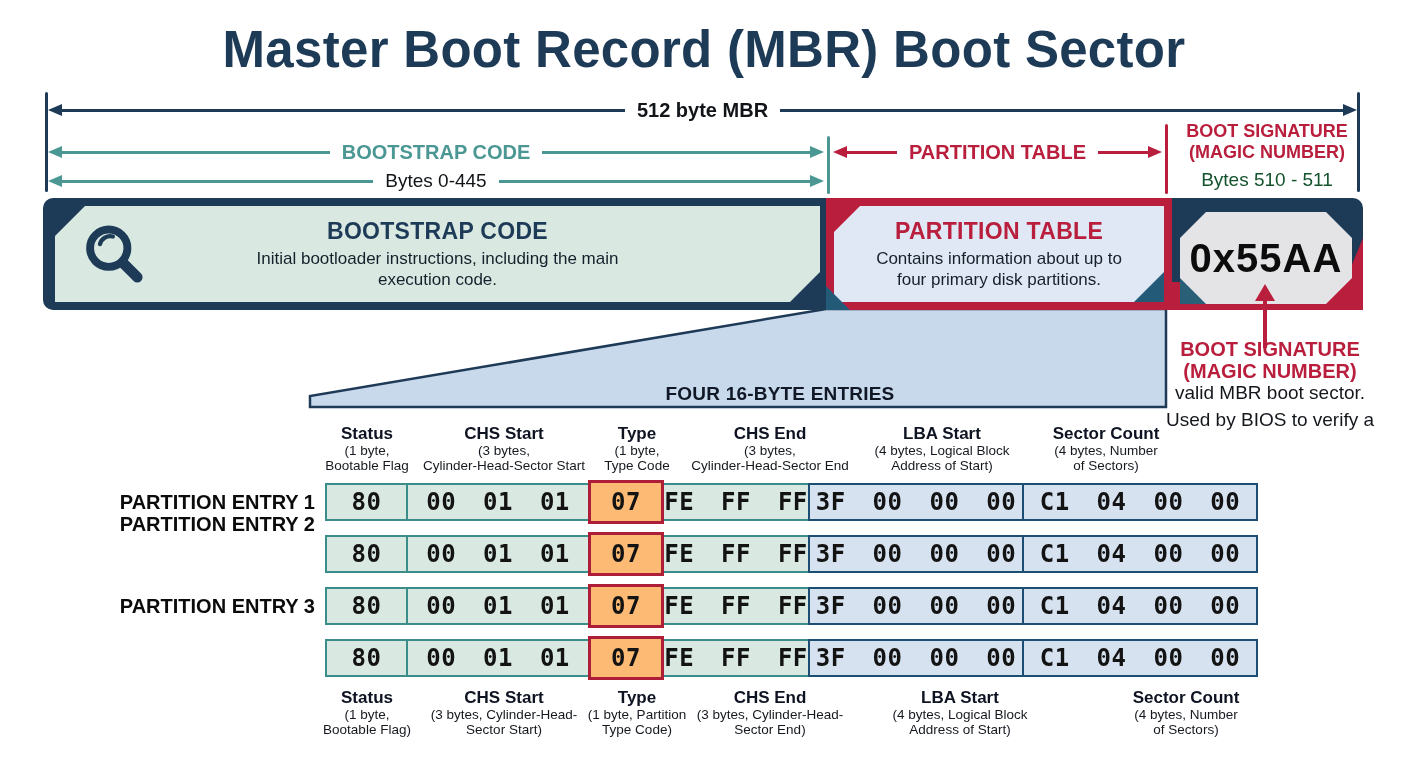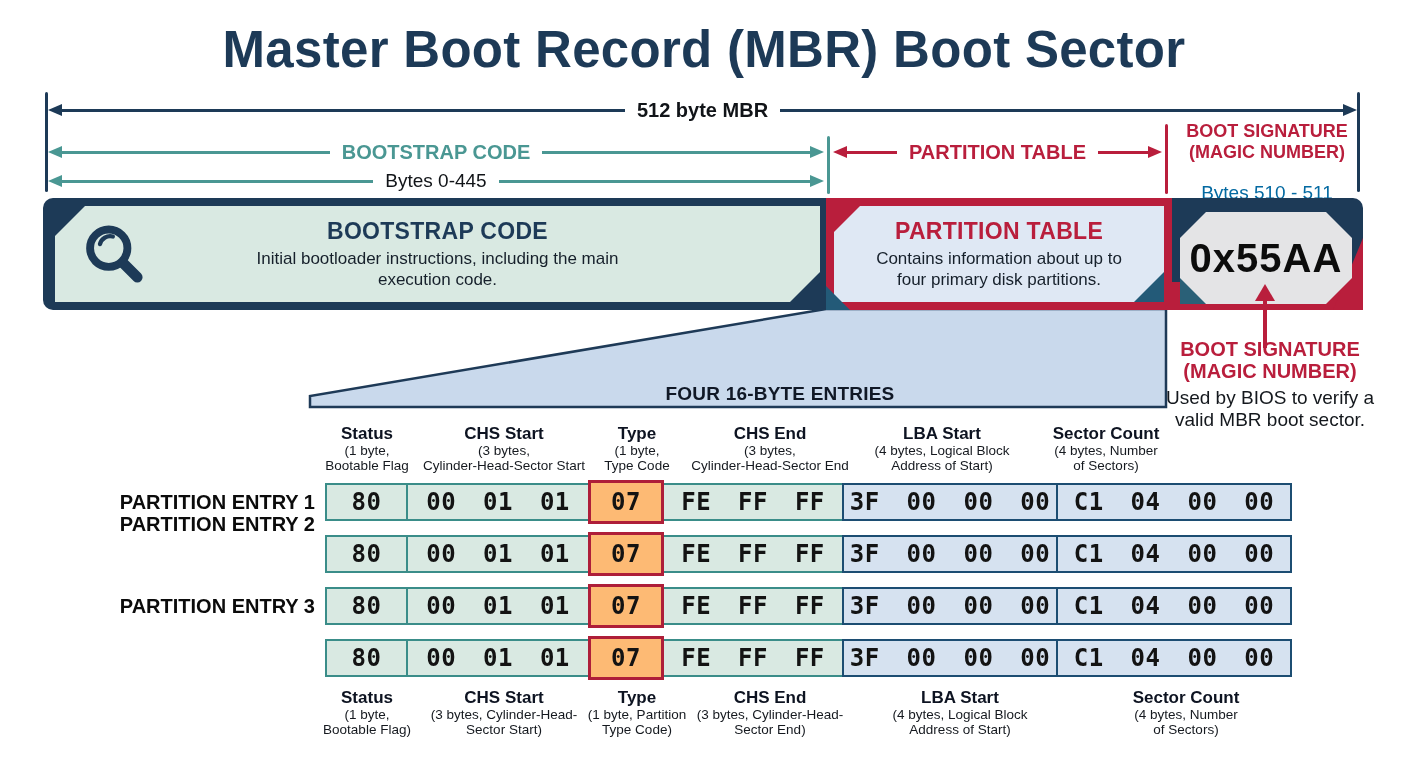--- a/index.html
+++ b/index.html
@@ -17,21 +17,21 @@
   .arrow .ah{width:0;height:0;border-top:6px solid transparent;border-bottom:6px solid transparent;}
   .arrow .ah.l{border-right:14px solid currentColor;}
   .arrow .ah.r{border-left:14px solid currentColor;}
   .arrow .lbl{padding:0 12px;white-space:nowrap;font-size:19px;color:#111418;}
   .arrow .lbl.big{font-size:20px;font-weight:bold;color:#111418;}
   .arrow .lbl.accent{font-size:20px;font-weight:bold;color:currentColor;}
   .c-navy{color:#1d3a57;} .c-teal{color:#4a9793;} .c-red{color:#b91e3c;text-align:center;}
   .sig-span{position:absolute;left:1170px;top:121px;width:194px;text-align:center;}
   .sig-span .l1{font-size:18px;font-weight:bold;color:#b91e3c;line-height:21px;}
   .sig-bytes{position:absolute;left:1170px;top:169px;width:194px;text-align:center;
-             font-size:19px;color:#0369a1;margin-top:13px;}
+             font-size:19px;color:#14532d;}
 
   
   .bar{position:absolute;left:43px;top:198px;width:1320px;height:112px;background:#1d3a57;
        border-radius:10px;z-index:2;}
   .mint-panel{position:absolute;left:12px;top:8px;width:765px;height:96px;background:#d9e9e2;
        clip-path:polygon(30px 0,100% 0,100% calc(100% - 30px),calc(100% - 30px) 100%,0 100%,0 30px);}
   .mint-panel .icon-wrap{position:absolute;left:24px;top:13px;}
   .panel-text{position:absolute;left:0;top:0;width:100%;height:100%;display:flex;
        flex-direction:column;justify-content:center;align-items:center;text-align:center;}
   .panel-h{font-size:23px;font-weight:bold;letter-spacing:.3px;}
@@ -78,21 +78,21 @@
           font-size:20px;font-weight:bold;color:#0b0b0b;white-space:nowrap;}
   .trow{position:absolute;left:325px;height:38px;display:flex;align-items:center;}
   .cell{height:38px;box-sizing:border-box;display:flex;align-items:center;justify-content:center;
         font-family:"DejaVu Sans Mono",monospace;font-weight:bold;font-size:24px;color:#131313;
         word-spacing:.5em;letter-spacing:.5px;white-space:nowrap;}
   .cell.mint{background:#d9e9e2;border:2.5px solid #3a8d89;}
   .cell.blue{background:#d6e2f0;border:2.5px solid #1c4d72;}
   .cell.type{background:#fdba74;border:3px solid #ae1e39;height:44px;z-index:2;}
   .cell + .cell{margin-left:-2px;}
   .w-status{width:83px;} .w-chss{width:184px;} .w-type{width:76px;}
-  .w-chse{width:182px;} .w-lba{width:216px;} .w-sc{width:236px;}
+  .w-chse{width:148px;} .w-lba{width:216px;} .w-sc{width:236px;}
 </style>
 </head>
 <body>
 
 <div class="canvas">
 
   <div class="title">Master Boot Record (MBR) Boot Sector</div>
 
   <i class="tick" style="left:45px;top:92px;height:100px;background:#1d3a57;"></i>
   <i class="tick" style="left:1357px;top:92px;height:100px;background:#1d3a57;"></i>
@@ -182,22 +182,22 @@
     <div class="octagon">
       <span class="val">0x55AA</span>
     </div>
   </div>
 
   <i class="ann-head"></i>
   <i class="ann-line"></i>
   <div class="ann-text">
     <div class="t">BOOT SIGNATURE</div>
     <div class="t">(MAGIC NUMBER)</div>
+    <div class="d">valid MBR boot sector.</div>
     <div class="d first">Used by BIOS to verify a</div>
-    <div class="d">valid MBR boot sector.</div>
   </div>
 
   <div class="thead" style="left:367px;top:424px;">
     <div class="n">Status</div>
     <div class="s">(1 byte,</div>
     <div class="s">Bootable Flag</div>
   </div>
   <div class="thead" style="left:504px;top:424px;">
     <div class="n">CHS Start</div>
     <div class="s">(3 bytes,</div>

